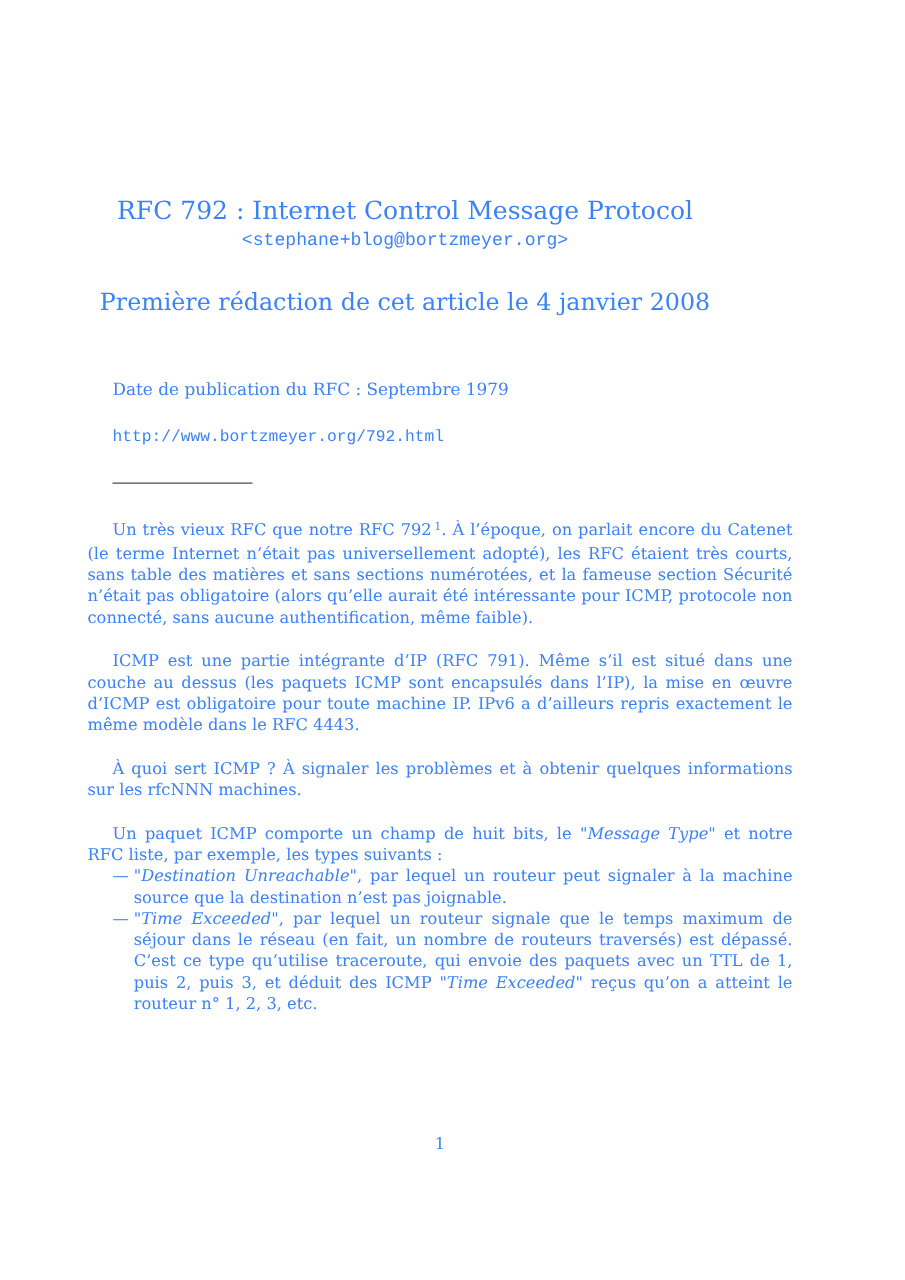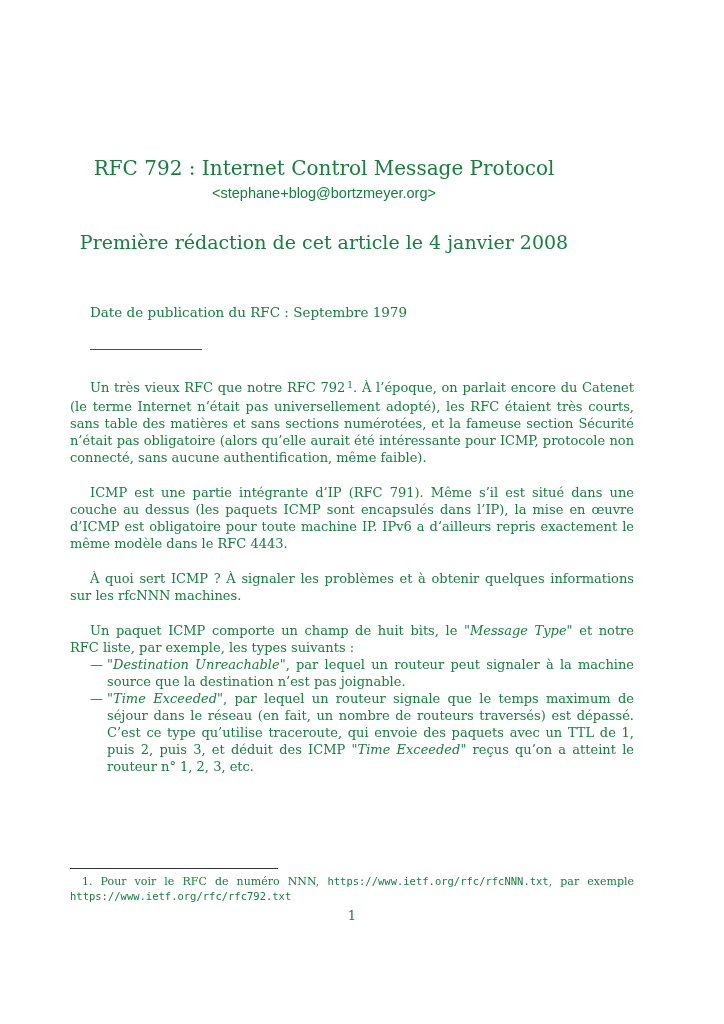--- a/index.html
+++ b/index.html
@@ -1,21 +1,21 @@
 <!DOCTYPE html>
 <html lang="fr"><head>
 <meta charset="utf-8">
 <style>
   html, body { margin: 0; padding: 0; background: #ffffff; }
   .page {
     position: relative;
     width: 648px;
     height: 1024px;
     background: #ffffff;
-    color: #15803d;
+    color: #3b82f6;
     font-family: "DejaVu Serif", "Liberation Serif", serif;
     overflow: hidden;
   }
   .title {
     padding-top: 153px;
     font-size: 20px;
     line-height: 30px;
     text-align: center;
     font-weight: normal;
   }
@@ -23,21 +23,21 @@
     margin-top: 42px;
     font-size: 15px;
     line-height: 20px;
     text-align: center;
   }
   .email {
     font-size: 14.5px;
     line-height: 20px;
     text-align: center;
   }
-  .mono { font-family: Liberation Sans, sans-serif; }
+  .mono { font-family: Liberation Mono, monospace; }
   .edition {
     margin-top: 30px;
     font-size: 19px;
     line-height: 19px;
     text-align: center;
   }
   .pubdate {
     margin-top: 52px;
     margin-left: 70px;
     width: 564px;
@@ -96,20 +96,21 @@
 <div class="page">
 
   <div class="title">RFC 792 : Internet Control Message Protocol</div>
 
   <div class="email mono">&lt;stephane+blog@bortzmeyer.org&gt;</div>
 
   <div class="edition">Première rédaction de cet article le 4 janvier 2008</div>
 
   <div class="pubdate">Date de publication du RFC : Septembre 1979</div>
 
+  <div class="url mono">http://www.bortzmeyer.org/792.html</div>
 
   <div class="sep-rule"></div>
 
   <div class="body">
     <p><span>Un très vieux RFC que notre RFC 792</span><span class="s-sup">1</span><span>. À l’époque, on parlait encore du Catenet (le terme Internet n’était pas universellement adopté), les RFC étaient très courts, sans table des matières et sans sections numérotées, et la fameuse section Sécurité n’était pas obligatoire (alors qu’elle aurait été intéressante pour ICMP, protocole non connecté, sans aucune authentification, même faible).</span></p>
     <p><span>ICMP est une partie intégrante d’IP (RFC 791). Même s’il est situé dans une couche au dessus (les paquets ICMP sont encapsulés dans l’IP), la mise en œuvre d’ICMP est obligatoire pour toute machine IP. IPv6 a d’ailleurs repris exactement le même modèle dans le RFC 4443.</span></p>
     <p><span>À quoi sert ICMP ? À signaler les problèmes et à obtenir quelques informations sur les rfcNNN machines.</span></p>
     <p class="no-gap"><span>Un paquet ICMP comporte un champ de huit bits, le </span><span class="s-i">"Message Type"</span><span> et notre RFC liste, par exemple, les types suivants :</span></p>
 
     <div class="list">
@@ -117,20 +118,16 @@
         <span class="marker">—</span>
         <span><span class="s-i">"Destination Unreachable"</span><span>, par lequel un routeur peut signaler à la machine source que la destination n’est pas joignable.</span></span>
       </div>
       <div class="list-item">
         <span class="marker">—</span>
         <span><span class="s-i">"Time Exceeded"</span><span>, par lequel un routeur signale que le temps maximum de séjour dans le réseau (en fait, un nombre de routeurs traversés) est dépassé. C’est ce type qu’utilise traceroute, qui envoie des paquets avec un TTL de 1, puis 2, puis 3, et déduit des ICMP </span><span class="s-i">"Time Exceeded"</span><span> reçus qu’on a atteint le routeur n° 1, 2, 3, etc.</span></span>
       </div>
     </div>
   </div>
 
-  <div class="footnote">
-    <div class="footnote-rule"></div>
-    <div class="footnote-text"><span>1. Pour voir le RFC de numéro NNN, </span><span class="s-tt">https://www.ietf.org/rfc/rfcNNN.txt</span><span>, par exemple </span><span class="s-tt">https://www.ietf.org/rfc/rfc792.txt</span></div>
-  </div>
 
   <div class="page-number">1</div>
 
 </div>
 
 </body></html>

